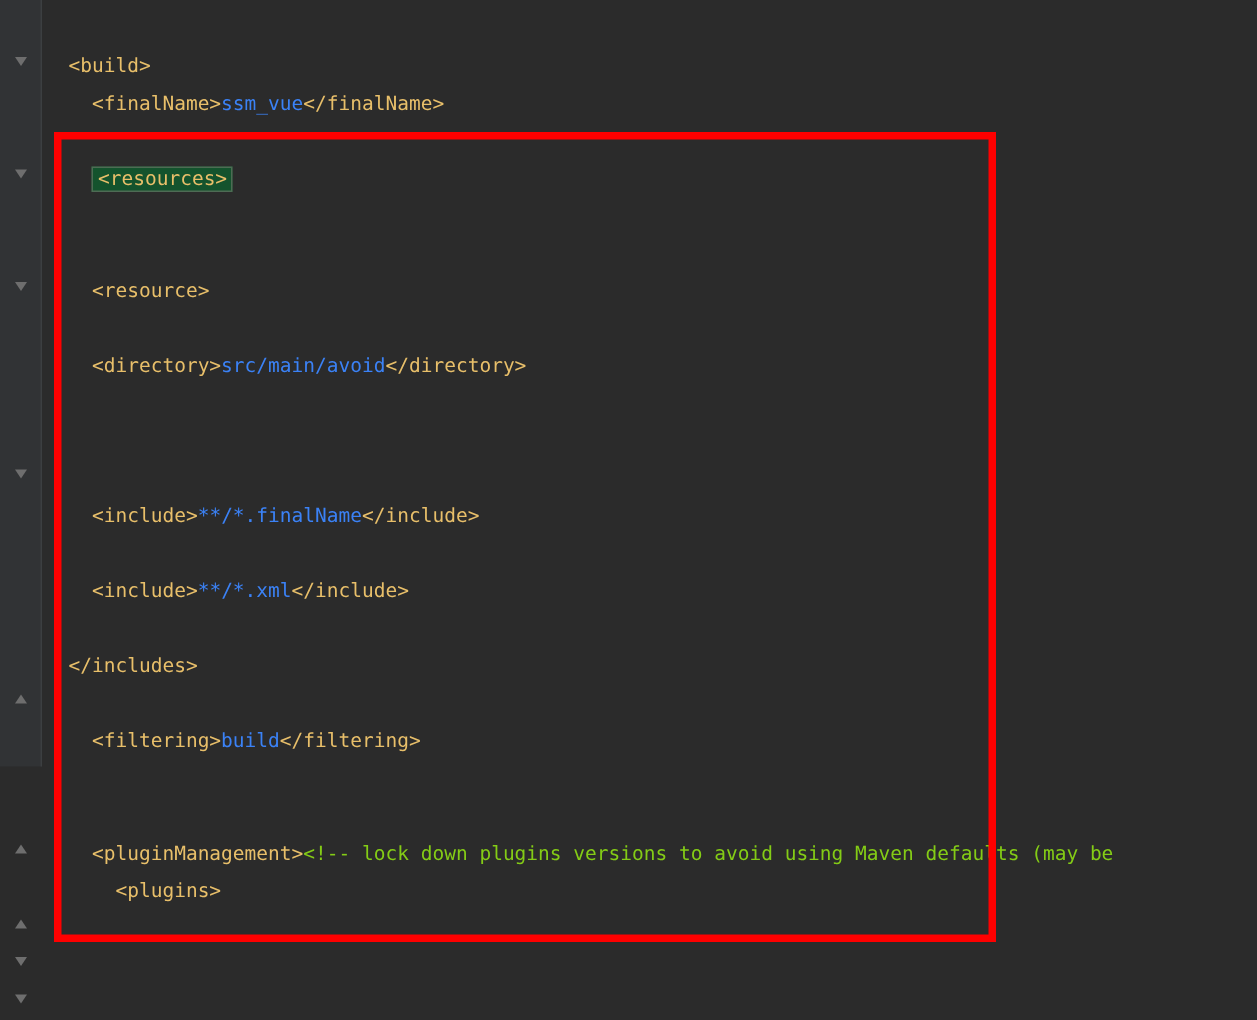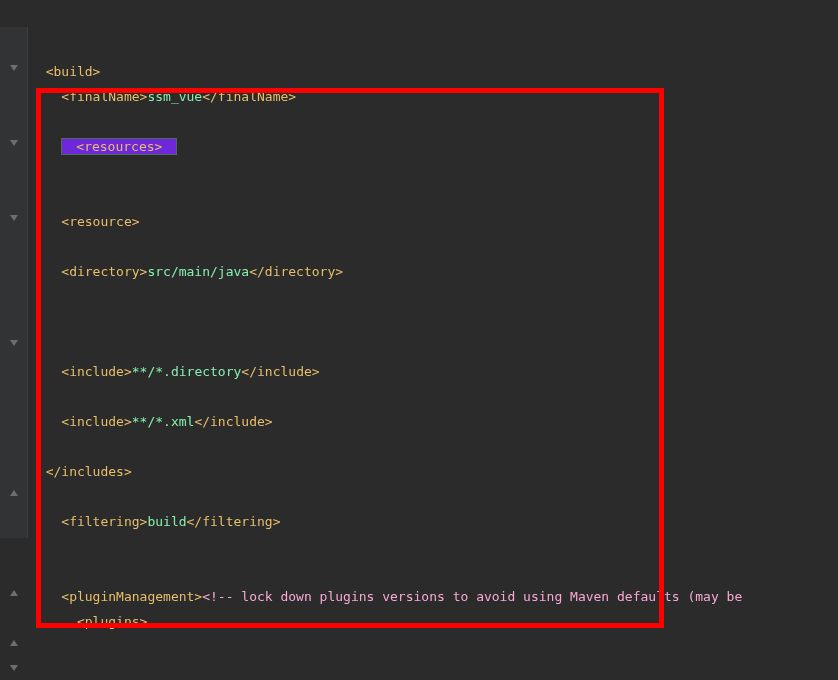--- a/index.html
+++ b/index.html
@@ -8,21 +8,20 @@
     font-family: "Consolas", "Monaco", monospace;
     font-size: 13px;
     overflow: hidden;
     width: 838px;
     height: 680px;
     position: relative;
   }
   .editor {
     display: flex;
     height: 511px;
-    margin-top: 27px;
   }
   .gutter {
     width: 28px;
     background: #313335;
     border-right: 1px solid #3c3f41;
     position: relative;
     flex-shrink: 0;
   }
   .fold-icon {
     position: absolute;
@@ -40,26 +39,26 @@
     color: #a9b7c6;
   }
   .line {
     height: 25px;
     display: flex;
     align-items: center;
     white-space: pre;
     padding-left: 2px;
   }
   .tag { color: #e8bf6a; }
-  .text { color: #86efac; }
-  .comment { color: #f9a8d4; text-align: right; }
+  .text { color: #3b82f6; }
+  .comment { color: #84cc16; text-align: right; }
   .hl {
-    background: #6d28d9;
+    background: #14532d;
     border: 1px solid #4e6b54;
-    padding: 0 14px;
+    padding: 0 3px;
     margin: -1px 0;
   }
   .caret {
     display: inline-block;
     width: 2px;
     height: 16px;
     background: #bbbbbb;
     vertical-align: middle;
     margin-left: -1px;
   }
@@ -136,29 +135,29 @@
 
     <div class="line"><span class="ind">    </span><span class="tag hl">&lt;resources&gt;</span></div>
 
     <div class="line"></div>
     <div class="line"></div>
 
     <div class="line"><span class="ind">    </span><span class="tag">&lt;resource&gt;</span></div>
 
     <div class="line"></div>
 
-    <div class="line"><span class="ind">    </span><span class="tag">&lt;directory&gt;</span><span class="text">src/main/java</span><span class="tag">&lt;/directory&gt;</span></div>
+    <div class="line"><span class="ind">    </span><span class="tag">&lt;directory&gt;</span><span class="text">src/main/avoid</span><span class="tag">&lt;/directory&gt;</span></div>
 
     <div class="line"></div>
     <div class="line"></div>
 
 
     <div class="line"></div>
 
-    <div class="line"><span class="ind">    </span><span class="tag">&lt;include&gt;</span><span class="text">**/*.directory</span><span class="tag">&lt;/include&gt;</span></div>
+    <div class="line"><span class="ind">    </span><span class="tag">&lt;include&gt;</span><span class="text">**/*.finalName</span><span class="tag">&lt;/include&gt;</span></div>
 
     <div class="line"></div>
 
     <div class="line"><span class="ind">    </span><span class="tag">&lt;include&gt;</span><span class="text">**/*.xml</span><span class="tag">&lt;/include&gt;</span></div>
 
     <div class="line"></div>
 
     <div class="line"><span class="ind">  </span><span class="tag">&lt;/includes&gt;</span></div>
 
     <div class="line"></div>

